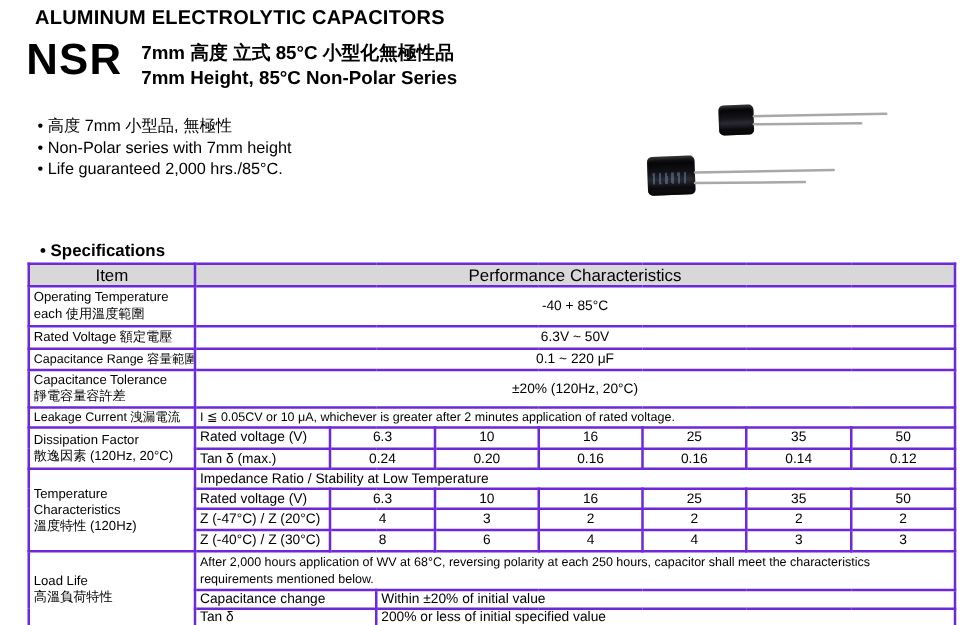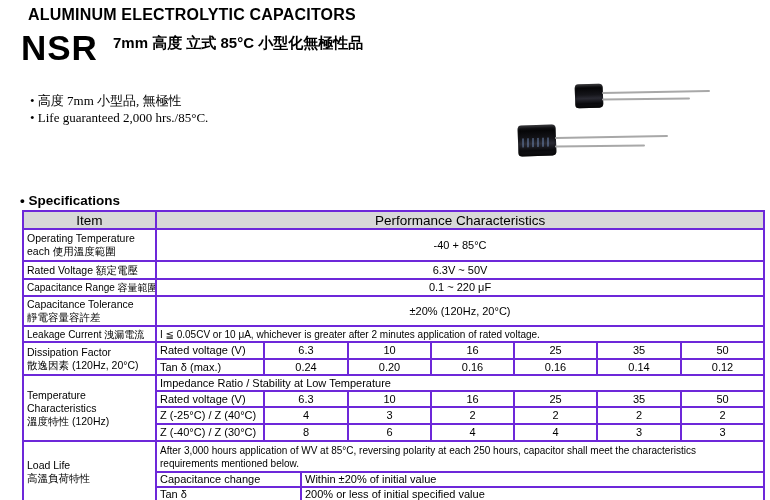--- a/index.html
+++ b/index.html
@@ -20,40 +20,40 @@
   }
   .series-name {
     left: 21px; top: 28px;
     font-size: 35px; font-weight: bold; letter-spacing: 1px;
   }
   .subtitle-block { left: 113px; top: 33px; line-height: 20px; }
   .subtitle-block div { font-size: 15px; font-weight: bold; }
 
   
   .features { left: 30px; top: 92px; font-size: 13px; line-height: 17px; }
-  .features li { list-style: none; font-family: Liberation Serif, serif; }
+  .features li { list-style: none; }
   .features li::before { content: "• "; font-size: 13px; }
 
   
   .cap-body {
     background:
       linear-gradient(180deg, #1c1c20 0%, #060608 18%, #15151a 45%, #2a2a33 60%, #0a0a0d 82%, #1a1a1e 100%);
     border-radius: 4px;
     box-shadow: inset 0 2px 2px rgba(255,255,255,0.12), inset 0 -2px 3px rgba(0,0,0,0.8);
   }
   .cap-print {
     position: absolute; left: 10%; right: 15%; top: 42%; height: 30%;
     background:
       repeating-linear-gradient(90deg, rgba(120,150,200,0.55) 0 2px, rgba(0,0,0,0) 2px 5px);
     opacity: 0.8;
   }
   .cap-lead { background: #a8a8a8; height: 2px; border-radius: 1px; }
 
   
-  .spec-heading { left: 20px; top: 193px; font-size: 13.5px; font-weight: bold; }
+  .spec-heading { left: 32px; top: 193px; font-size: 13.5px; font-weight: bold; }
   .spec-heading::before { content: "• "; }
 
   
   table.spec {
     position: absolute; left: 22px; top: 210px;
     width: 741px;
     border-collapse: collapse;
     table-layout: fixed;
     font-size: 11px;
   }
@@ -75,24 +75,26 @@
   td.sub-label { font-size: 11px; }
   td.long-text { font-size: 10px; white-space: nowrap; }
 </style>
 </head>
 <body>
 
 <div class="abs doc-title">ALUMINUM ELECTROLYTIC CAPACITORS</div>
 <div class="abs series-name">NSR</div>
 <div class="abs subtitle-block">
   <div>7mm 高度 立式 85°C 小型化無極性品</div>
+  <div>7mm Height, 85°C Non-Polar Series</div>
 </div>
 
 <ul class="abs features">
   <li>高度 7mm 小型品, 無極性</li>
+  <li>Non-Polar series with 7mm height</li>
   <li>Life guaranteed 2,000 hrs./85°C.</li>
 </ul>
 
 <div class="abs" style="left:575px; top:84px; width:140px; height:26px;">
   <div class="cap-body" style="position:absolute; left:0; top:0; width:28px; height:24px; transform:rotate(-2deg);"></div>
   <div class="cap-lead" style="position:absolute; left:27px; top:7px; width:108px; transform:rotate(-1deg);"></div>
   <div class="cap-lead" style="position:absolute; left:27px; top:14px; width:88px; transform:rotate(-0.5deg);"></div>
 </div>
 <div class="abs" style="left:518px; top:125px; width:160px; height:34px;">
   <div class="cap-body" style="position:absolute; left:0; top:0; width:38px; height:31px; transform:rotate(-2deg);">
@@ -197,21 +199,21 @@
     <td class="sub-label">Rated voltage (V)</td>
     <td class="center" colspan="2">6.3</td>
     <td class="center">10</td>
     <td class="center">16</td>
     <td class="center">25</td>
     <td class="center">35</td>
     <td class="center">50</td>
   </tr>
 
   <tr style="height:17px;">
-    <td class="sub-label">Z (-25°C) / Z (40°C)</td>
+    <td class="sub-label">Z (-47°C) / Z (20°C)</td>
     <td class="center" colspan="2">4</td>
     <td class="center">3</td>
     <td class="center">2</td>
     <td class="center">2</td>
     <td class="center">2</td>
     <td class="center">2</td>
   </tr>
 
   <tr style="height:17px;">
     <td class="sub-label">Z (-40°C) / Z (30°C)</td>
@@ -222,21 +224,21 @@
     <td class="center">3</td>
     <td class="center">3</td>
   </tr>
 
   <tr style="height:31px;">
     <td class="item" rowspan="3">
       <div>Load Life</div>
       <div>高溫負荷特性</div>
     </td>
     <td class="long-text" colspan="8">
-      <div>After 3,000 hours application of WV at 85°C, reversing polarity at each 250 hours, capacitor shall meet the characteristics</div>
+      <div>After 2,000 hours application of WV at 68°C, reversing polarity at each 250 hours, capacitor shall meet the characteristics</div>
       <div>requirements mentioned below.</div>
     </td>
   </tr>
 
   <tr style="height:14px;">
     <td class="sub-label" colspan="2">Capacitance change</td>
     <td colspan="6">Within ±20% of initial value</td>
   </tr>
 
   <tr style="height:15px;">

